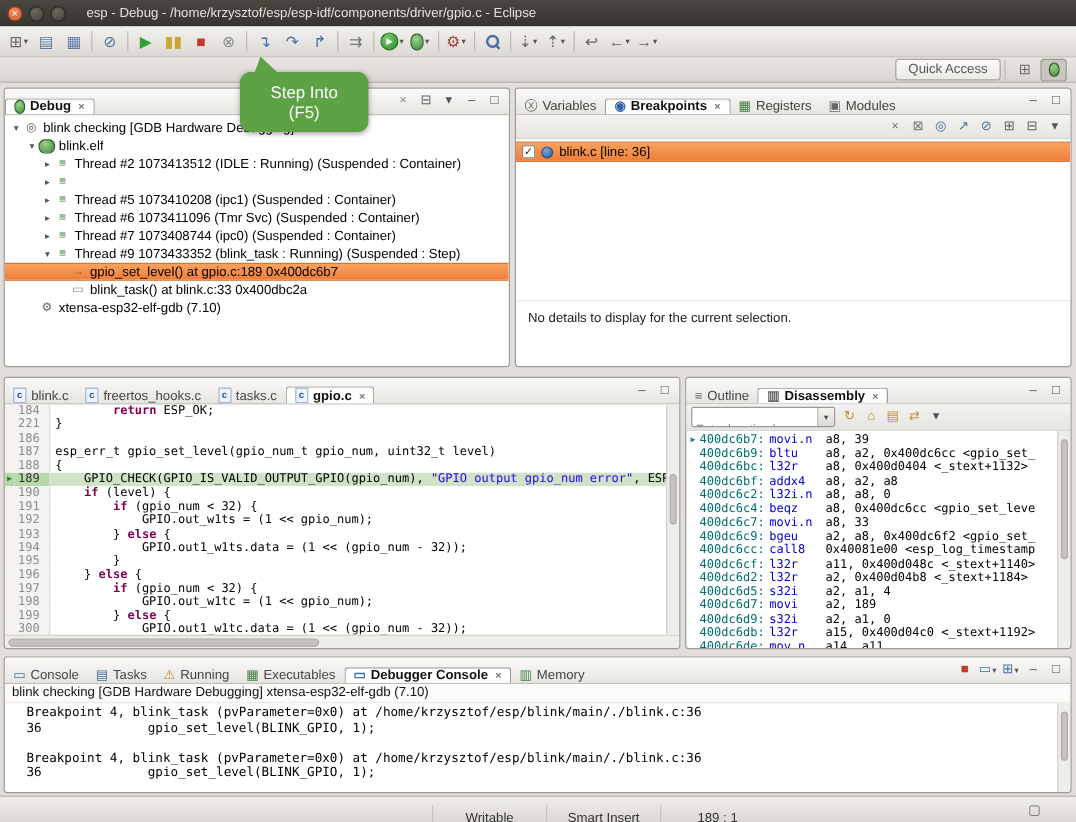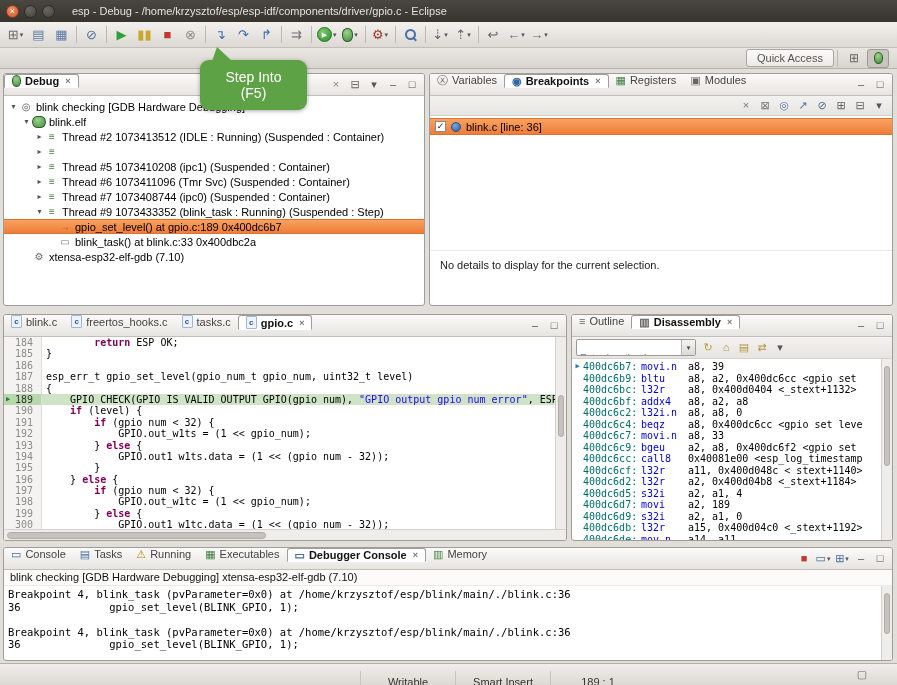--- a/index.html
+++ b/index.html
@@ -29,21 +29,21 @@
   .tbtn .bug-ico{width:11px;height:14px;}
   .run-ico{width:15px;height:15px;border-radius:50%;background:radial-gradient(circle at 35% 30%,#7cc96a,#2e8f2e);color:#fff;font-size:7px;display:inline-flex;align-items:center;justify-content:center;border:1px solid #1f6f1f;}
   .mag-ico{width:13px;height:13px;position:relative;display:inline-block;}
   .mag-ico::before{content:"";position:absolute;left:1px;top:1px;width:7px;height:7px;border:2px solid #4a6fa5;border-radius:50%;}
   .mag-ico::after{content:"";position:absolute;right:0;bottom:1px;width:5px;height:2px;background:#4a6fa5;transform:rotate(45deg);}
 
   
   .workspace{position:relative;height:594px;}
   .panel{position:absolute;background:#fff;border:1px solid #9f9d99;border-radius:3px;overflow:hidden;display:flex;flex-direction:column;}
   .phead{height:22px;background:linear-gradient(#fbfaf9,#e7e5e1);border-bottom:1px solid #c2bfba;display:flex;align-items:stretch;flex:none;}
-  .tabs{display:flex;align-items:flex-start;flex:1;overflow:hidden;}
+  .tabs{display:flex;align-items:flex-end;flex:1;overflow:hidden;}
   .tab{display:flex;align-items:center;gap:4px;padding:0 7px;font-size:11px;color:#444;white-space:nowrap;}
   .tab.sel{background:#fff;border:1px solid #9f9d99;border-bottom-color:#fff;border-radius:3px 3px 0 0;margin-bottom:-1px;font-weight:bold;color:#111;}
   .tabx{font-size:9px;color:#777;margin-left:2px;}
   .ptools{display:flex;align-items:center;padding-right:3px;gap:1px;flex:none;}
   .vbtn{width:18px;height:18px;display:inline-flex;align-items:center;justify-content:center;font-size:11px;color:#666;border-radius:2px;}
   .vtoolrow{height:20px;background:linear-gradient(#f3f2f0,#e7e5e1);border-bottom:1px solid #d3d1cd;display:flex;justify-content:flex-end;align-items:center;padding:0 4px;gap:1px;flex:none;}
   .tlabel{white-space:nowrap;}
   .cfile{width:11px;height:13px;border:1px solid #9fb6d4;background:#eef3fb;color:#2a56a0;font-size:8px;display:inline-flex;align-items:center;justify-content:center;border-radius:1px;font-weight:bold;}
 
   
@@ -87,21 +87,21 @@
   .dda{width:14px;height:100%;border-left:1px solid #b5b5b5;background:linear-gradient(#f5f4f2,#dcd9d4);font-size:7px;display:flex;align-items:center;justify-content:center;color:#444;flex:none;}
   .dis-body{flex:1;overflow:hidden;position:relative;font-family:"DejaVu Sans Mono",monospace;font-size:10px;padding-top:2px;}
   .drow{display:flex;height:11.5px;line-height:11.5px;white-space:pre;}
   .dmk{width:11px;flex:none;color:#2a7ab0;font-size:7px;text-align:center;line-height:11px;}
   .daddr{width:58px;flex:none;color:#006e6e;}
   .dmn{width:47px;flex:none;color:#0000cc;}
   .dops{flex:1;color:#000;overflow:hidden;}
 
   
   .con-label{height:16px;font-size:11px;padding:1px 6px;background:#fcfbfa;border-bottom:1px solid #eceae6;color:#111;flex:none;white-space:nowrap;}
-  .con-body{flex:1;overflow:hidden;position:relative;font-family:"DejaVu Sans Mono",monospace;font-size:10.5px;color:#000;padding:2px 4px;}
+  .con-body{flex:1;overflow:hidden;position:relative;font-family:"DejaVu Sans Mono",monospace;font-size:10.5px;color:#000;padding:2px 18px;}
   .cline{height:12.5px;line-height:12.5px;white-space:pre;}
 
   
   .statusbar{position:absolute;left:0;right:0;bottom:0;height:22px;background:linear-gradient(#f0eeea,#dcd9d4);border-top:1px solid #b5b2ad;display:flex;align-items:center;font-size:11px;color:#333;}
   .sb-cell{width:95px;height:100%;display:flex;align-items:center;justify-content:center;border-left:1px solid #c8c5c0;white-space:nowrap;margin-top:14px;}
 
   
   .callout{position:absolute;left:200px;top:60px;width:107px;height:50px;background:#5da245;border-radius:9px;color:#fff;display:flex;flex-direction:column;align-items:center;justify-content:center;font-size:14px;z-index:99;box-shadow:0 1px 4px rgba(0,0,0,.35);}
   .callout::before{content:"";position:absolute;left:12px;top:-13px;border-left:5px solid transparent;border-right:15px solid transparent;border-bottom:14px solid #5da245;}
 </style>
@@ -393,21 +393,21 @@
               <span class="glyph" style="color: rgb(85, 85, 85);">–</span>
             </span>
             <span class="vbtn">
               <span class="glyph" style="color: rgb(85, 85, 85);">□</span>
             </span>
           </div>
       </div>
       <div class="ed-scroll">
         <div id="code-lines">
             <div class="crow"><span class="mk"></span><span class="ln">184</span><span class="ct"><span class="p">        </span><span class="k">return</span><span class="p"> ESP_OK;</span></span></div>
-            <div class="crow"><span class="mk"></span><span class="ln">185</span><span class="ct"><span class="p">}</span></span></div>
+            <div class="crow"><span class="mk"></span><span class="ln">221</span><span class="ct"><span class="p">}</span></span></div>
             <div class="crow"><span class="mk"></span><span class="ln">186</span><span class="ct"></span></div>
             <div class="crow"><span class="mk"></span><span class="ln">187</span><span class="ct"><span class="p">esp_err_t gpio_set_level(gpio_num_t gpio_num, uint32_t level)</span></span></div>
             <div class="crow"><span class="mk"></span><span class="ln">188</span><span class="ct"><span class="p">{</span></span></div>
             <div class="crow cur"><span class="mk">▶</span><span class="ln">189</span><span class="ct"><span class="p">    GPIO_CHECK(GPIO_IS_VALID_OUTPUT_GPIO(gpio_num), </span><span class="s">"GPIO output gpio_num error"</span><span class="p">, ESP</span></span></div>
             <div class="crow"><span class="mk"></span><span class="ln">190</span><span class="ct"><span class="p">    </span><span class="k">if</span><span class="p"> (level) {</span></span></div>
             <div class="crow"><span class="mk"></span><span class="ln">191</span><span class="ct"><span class="p">        </span><span class="k">if</span><span class="p"> (gpio_num &lt; 32) {</span></span></div>
             <div class="crow"><span class="mk"></span><span class="ln">192</span><span class="ct"><span class="p">            GPIO.out_w1ts = (1 &lt;&lt; gpio_num);</span></span></div>
             <div class="crow"><span class="mk"></span><span class="ln">193</span><span class="ct"><span class="p">        } </span><span class="k">else</span><span class="p"> {</span></span></div>
             <div class="crow"><span class="mk"></span><span class="ln">194</span><span class="ct"><span class="p">            GPIO.out1_w1ts.data = (1 &lt;&lt; (gpio_num - 32));</span></span></div>
             <div class="crow"><span class="mk"></span><span class="ln">195</span><span class="ct"><span class="p">        }</span></span></div>

